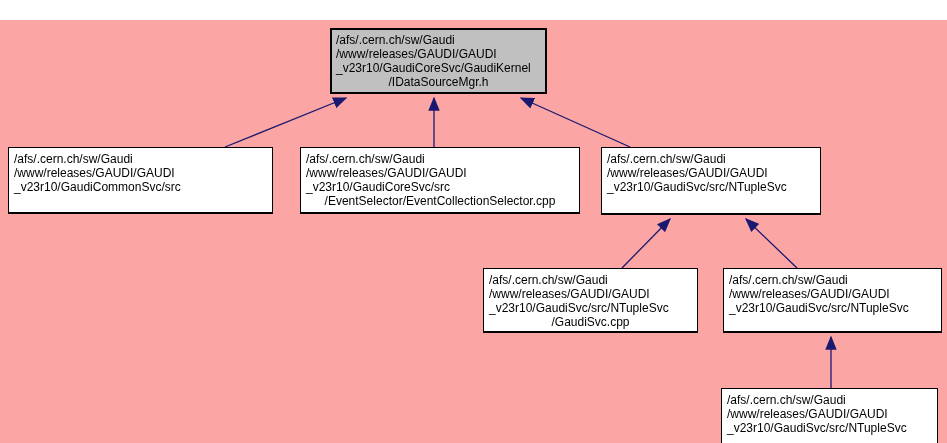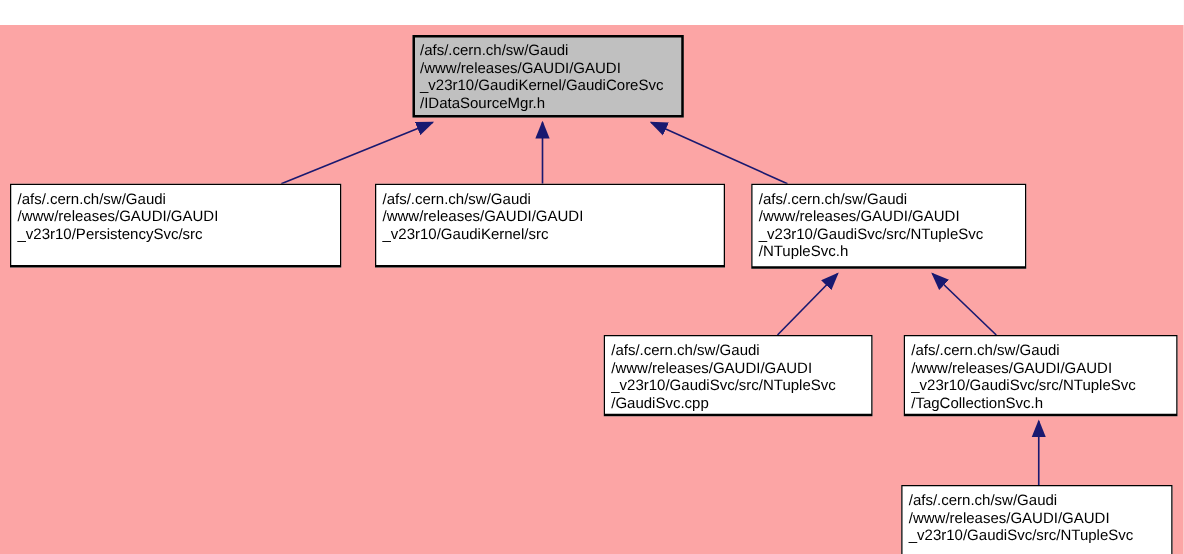--- a/index.html
+++ b/index.html
@@ -34,21 +34,21 @@
     line-height:14px;
     padding:4px 5px 2px 5px;
     white-space:nowrap;
   }
   .node.hdr{
     background:var(--header_fill);
     border-width:2px;
     padding:3px 4px 2px 4px;
   }
   .node .ln{text-align:left;}
-  .node .ln.last{}
+  .node .ln.last{text-align:center;}
 </style>
 </head>
 <body>
 
 <div class="canvas">
 
   <svg class="edges" width="947" height="443">
     <defs>
       <marker id="ah" viewBox="0 0 10 8" refX="9" refY="4" markerWidth="11" markerHeight="9" orient="auto">
         <path d="M0,0 L10,4 L0,8 z"></path>
@@ -58,55 +58,54 @@
     <line x1="434" y1="127" x2="434" y2="78" marker-end="url(#ah)"></line>
     <line x1="630" y1="127" x2="521" y2="78" marker-end="url(#ah)"></line>
     <line x1="622" y1="248" x2="670" y2="199" marker-end="url(#ah)"></line>
     <line x1="797" y1="248" x2="746" y2="199" marker-end="url(#ah)"></line>
     <line x1="831" y1="368" x2="831" y2="317" marker-end="url(#ah)"></line>
   </svg>
 
   <div class="node hdr" style="left:330px;top:8px;width:217px;height:66px;">
     <div class="ln">/afs/.cern.ch/sw/Gaudi</div>
     <div class="ln">/www/releases/GAUDI/GAUDI</div>
-    <div class="ln">_v23r10/GaudiKernel/GaudiCoreSvc</div>
+    <div class="ln">_v23r10/GaudiCoreSvc/GaudiKernel</div>
     <div class="ln last">/IDataSourceMgr.h</div>
   </div>
 
   <div class="node" style="left:8px;top:127px;width:265px;height:67px;">
     <div class="ln">/afs/.cern.ch/sw/Gaudi</div>
     <div class="ln">/www/releases/GAUDI/GAUDI</div>
-    <div class="ln">_v23r10/PersistencySvc/src</div>
+    <div class="ln">_v23r10/GaudiCommonSvc/src</div>
   </div>
 
   <div class="node" style="left:300px;top:127px;width:280px;height:67px;">
     <div class="ln">/afs/.cern.ch/sw/Gaudi</div>
     <div class="ln">/www/releases/GAUDI/GAUDI</div>
-    <div class="ln">_v23r10/GaudiKernel/src</div>
+    <div class="ln">_v23r10/GaudiCoreSvc/src</div>
+    <div class="ln last">/EventSelector/EventCollectionSelector.cpp</div>
   </div>
 
   <div class="node" style="left:601px;top:127px;width:220px;height:68px;">
     <div class="ln">/afs/.cern.ch/sw/Gaudi</div>
     <div class="ln">/www/releases/GAUDI/GAUDI</div>
     <div class="ln">_v23r10/GaudiSvc/src/NTupleSvc</div>
-    <div class="ln last">/NTupleSvc.h</div>
   </div>
 
   <div class="node" style="left:483px;top:248px;width:215px;height:65px;">
     <div class="ln">/afs/.cern.ch/sw/Gaudi</div>
     <div class="ln">/www/releases/GAUDI/GAUDI</div>
     <div class="ln">_v23r10/GaudiSvc/src/NTupleSvc</div>
     <div class="ln last">/GaudiSvc.cpp</div>
   </div>
 
   <div class="node" style="left:723px;top:248px;width:219px;height:65px;">
     <div class="ln">/afs/.cern.ch/sw/Gaudi</div>
     <div class="ln">/www/releases/GAUDI/GAUDI</div>
     <div class="ln">_v23r10/GaudiSvc/src/NTupleSvc</div>
-    <div class="ln last">/TagCollectionSvc.h</div>
   </div>
 
   <div class="node" style="left:721px;top:368px;width:217px;height:69px;">
     <div class="ln">/afs/.cern.ch/sw/Gaudi</div>
     <div class="ln">/www/releases/GAUDI/GAUDI</div>
     <div class="ln">_v23r10/GaudiSvc/src/NTupleSvc</div>
   </div>
 
 </div>
 

